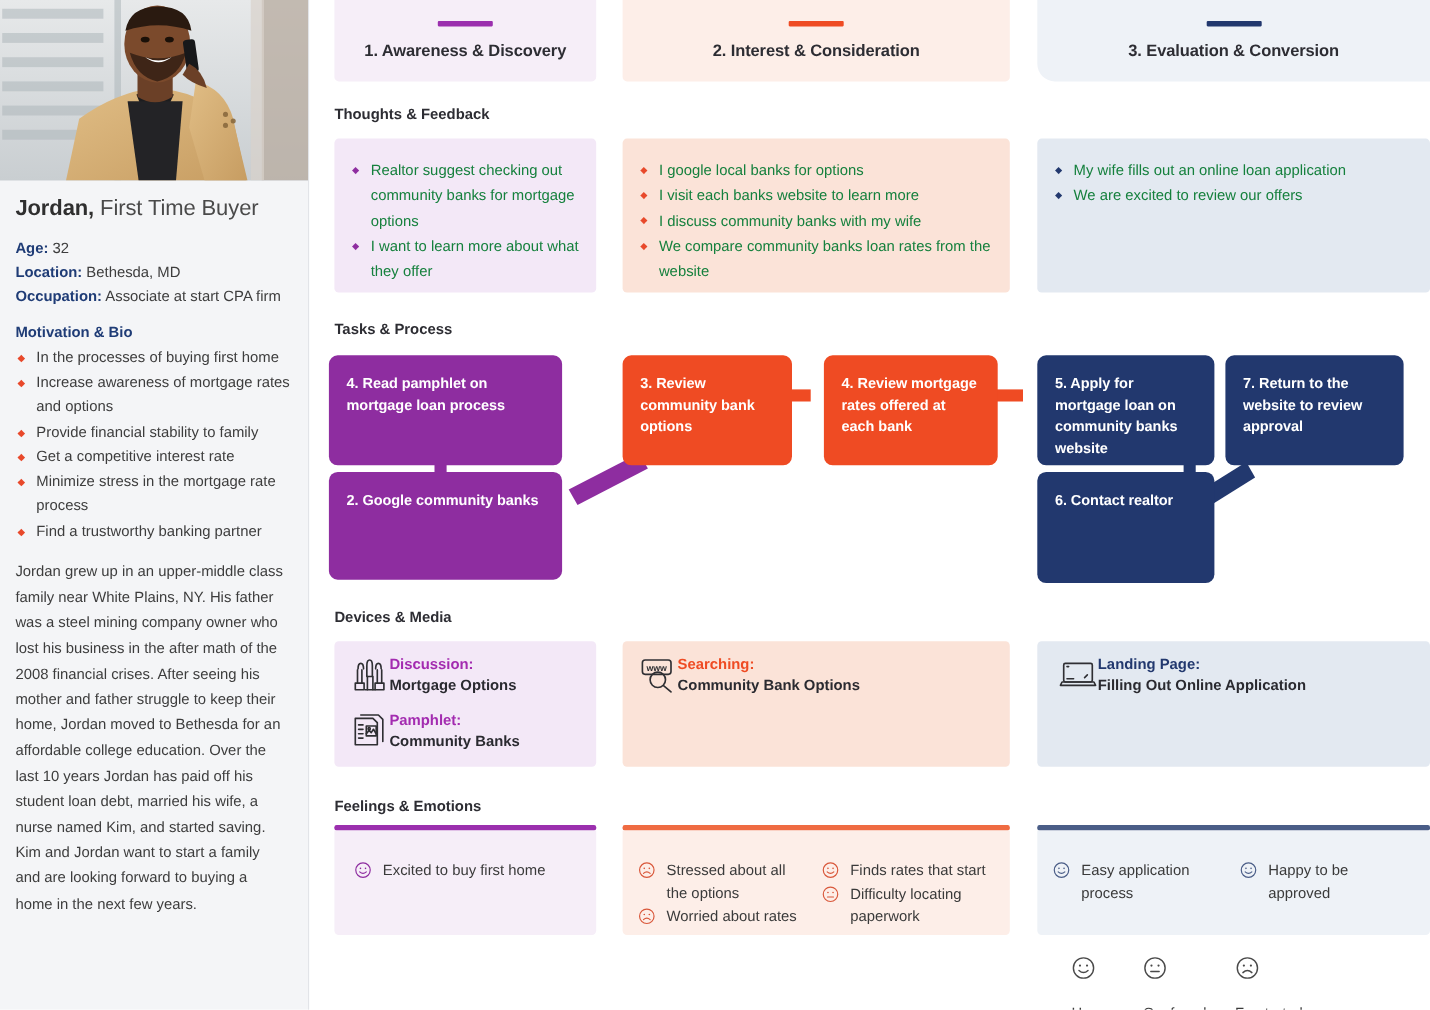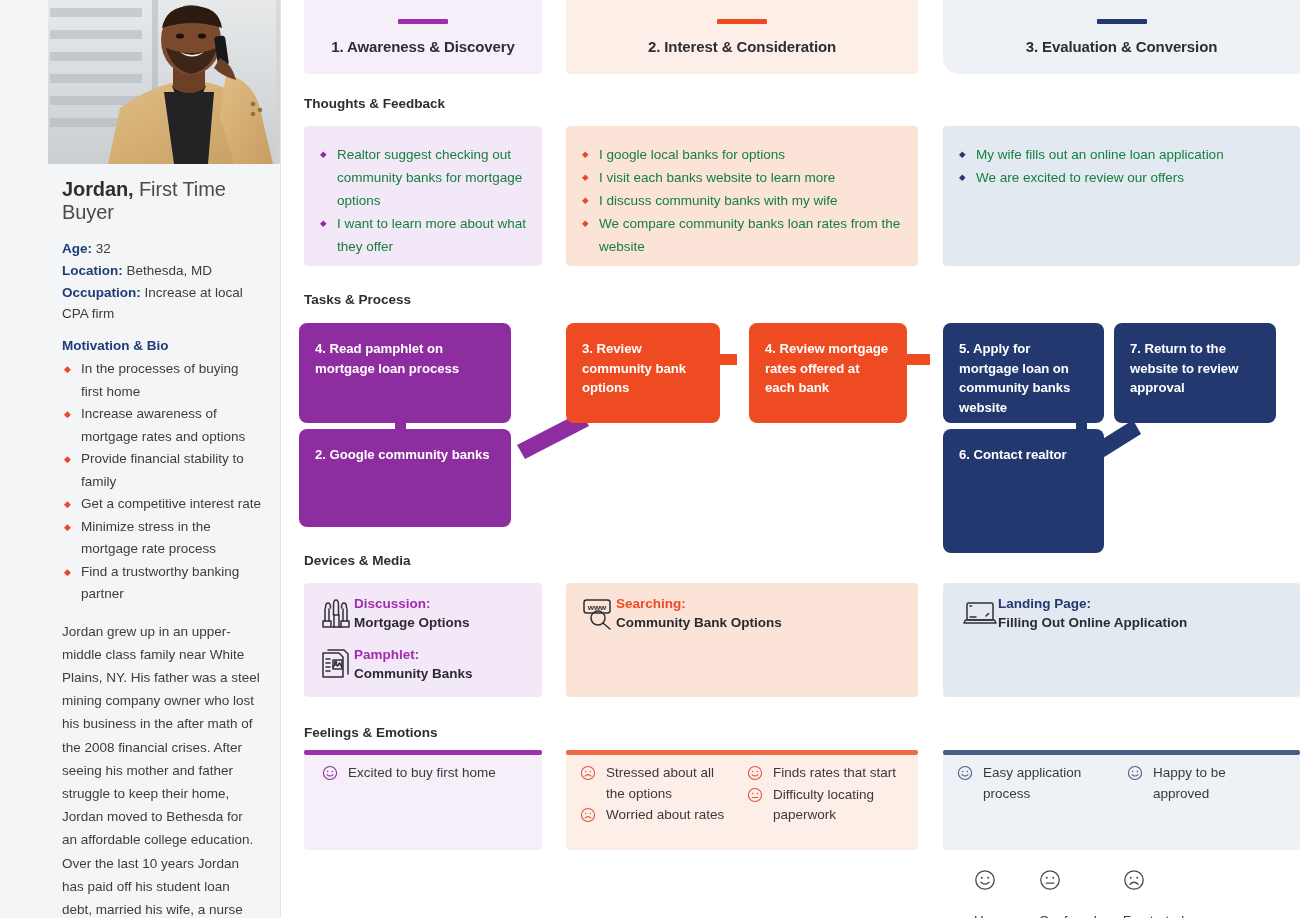--- a/index.html
+++ b/index.html
@@ -11,21 +11,20 @@
   }
   #root { position: relative; width: 1300px; height: 918px; }
 
   
   .sidebar {
     position: absolute; left: 0; top: 0;
     width: 281px; height: 918px;
     background: #f4f5f7;
     border-right: 1px solid #e2e4e8;
     overflow: hidden;
-    padding-left: 48px;
   }
   .persona-photo {
     position: relative;
     width: 281px; height: 164px;
     overflow: hidden;
     background: #cfd3d6;
   }
   .persona-photo svg { display: block; width: 281px; height: 164px; }
 
   .persona-body { padding: 14px 16px 0 14px; }
@@ -116,21 +115,21 @@
 
   
   .dev-item { position: absolute; display: flex; align-items: flex-start; }
   .dev-ico { width: 36px; height: 36px; flex: 0 0 36px; }
   .dev-txt .k { font-size: 13.5px; font-weight: bold; line-height: 18px; display: block; }
   .dev-txt .v { font-size: 13.5px; font-weight: bold; color: #2a2a30; line-height: 19px; display: block; }
 
   
   .feel-card { position: absolute; border-radius: 0 0 4px 4px; }
   .feel-top { position: absolute; height: 5px; border-radius: 2px; }
-  .feel-col { position: absolute; }
+  .feel-col { position: absolute; margin-top: 18px; }
   .feel-item { position: relative; padding-left: 26px; font-size: 13.5px; color: #3a3a3a; line-height: 20.5px; margin-bottom: 1px; }
   .feel-item .fico { position: absolute; left: 0; top: 2px; width: 16px; height: 16px; }
 
   
   .legend { position: absolute; display: flex; align-items: center; gap: 26px; }
   .legend .li { display: flex; gap: 22px; flex-direction: column; }
   .legend .li span { font-size: 13.5px; color: #3a3a3a; font-weight: 500; }
 </style>
 </head>
 <body>
@@ -194,21 +193,21 @@
         <b>Jordan,</b><span> First Time Buyer</span>
       </div>
 
       <div class="meta-line">
         <span class="k">Age:</span><span> 32</span>
       </div>
       <div class="meta-line">
         <span class="k">Location:</span><span> Bethesda, MD</span>
       </div>
       <div class="meta-line">
-        <span class="k">Occupation:</span><span> Increase at local CPA firm</span>
+        <span class="k">Occupation:</span><span> Associate at start CPA firm</span>
       </div>
 
       <div class="sec-title">Motivation &amp; Bio</div>
 
       <ul class="motiv">
         <li>In the processes of buying first home</li>
         <li>Increase awareness of mortgage rates and options</li>
         <li>Provide financial stability to family</li>
         <li>Get a competitive interest rate</li>
         <li>Minimize stress in the mortgage rate process</li>
@@ -284,21 +283,21 @@
     </div>
     <div class="task" style="left:285px;top:323px;width:154px;height:100px;background:#ef4b23;">
       <span>3. Review community bank options</span>
     </div>
     <div class="task" style="left:468px;top:323px;width:158px;height:100px;background:#ef4b23;">
       <span>4. Review mortgage rates offered at each bank</span>
     </div>
     <div class="task" style="left:662px;top:323px;width:161px;height:100px;background:#22386e;">
       <span>5. Apply for mortgage loan on community banks website</span>
     </div>
-    <div class="task" style="left:662px;top:429px;width:161px;height:124px;background:#22386e;">
+    <div class="task" style="left:662px;top:429px;width:161px;height:101px;background:#22386e;">
       <span>6. Contact realtor</span>
     </div>
     <div class="task" style="left:833px;top:323px;width:162px;height:100px;background:#22386e;">
       <span>7. Return to the website to review approval</span>
     </div>
 
     <div class="row-label" style="left:23px;top:553px;">Devices &amp; Media</div>
 
     <div class="card" style="left:23px;top:583px;width:238px;height:114px;background:#f3e8f7;"></div>
     <div class="card" style="left:285px;top:583px;width:352px;height:114px;background:#fbe3d8;"></div>

